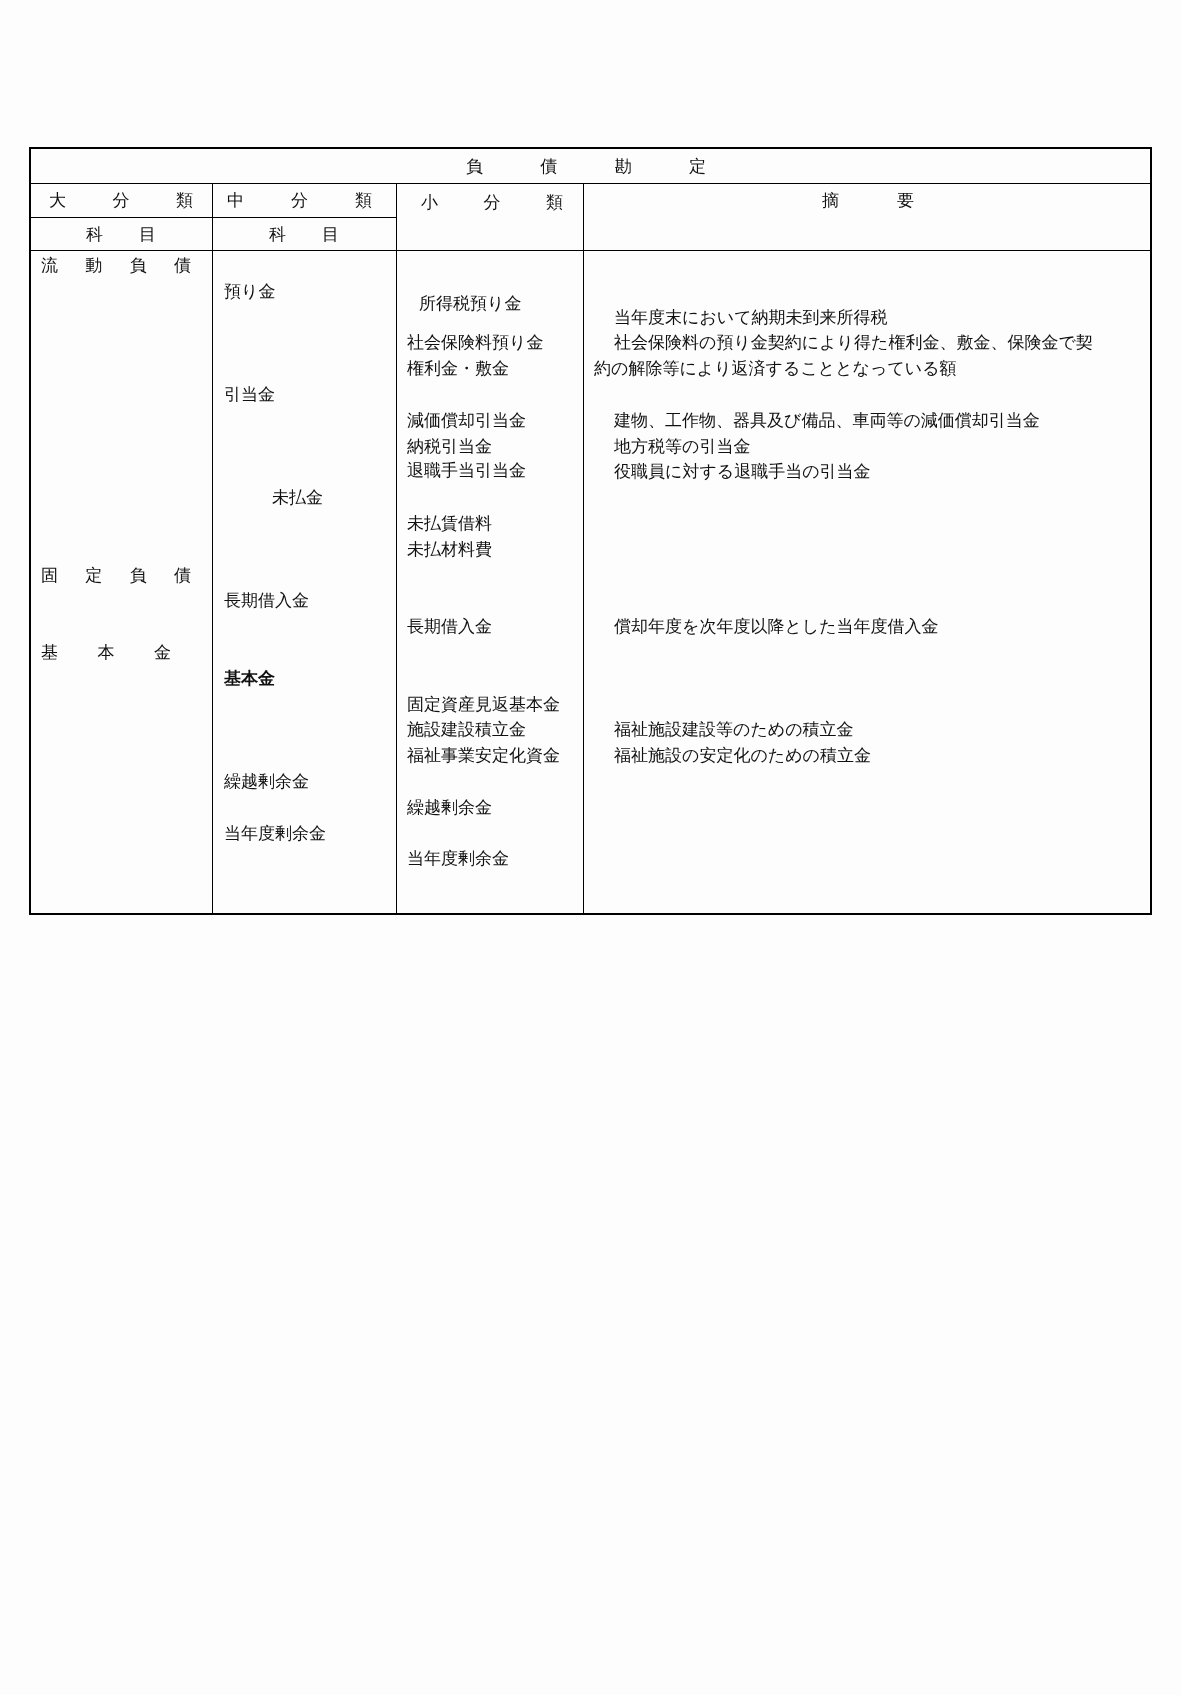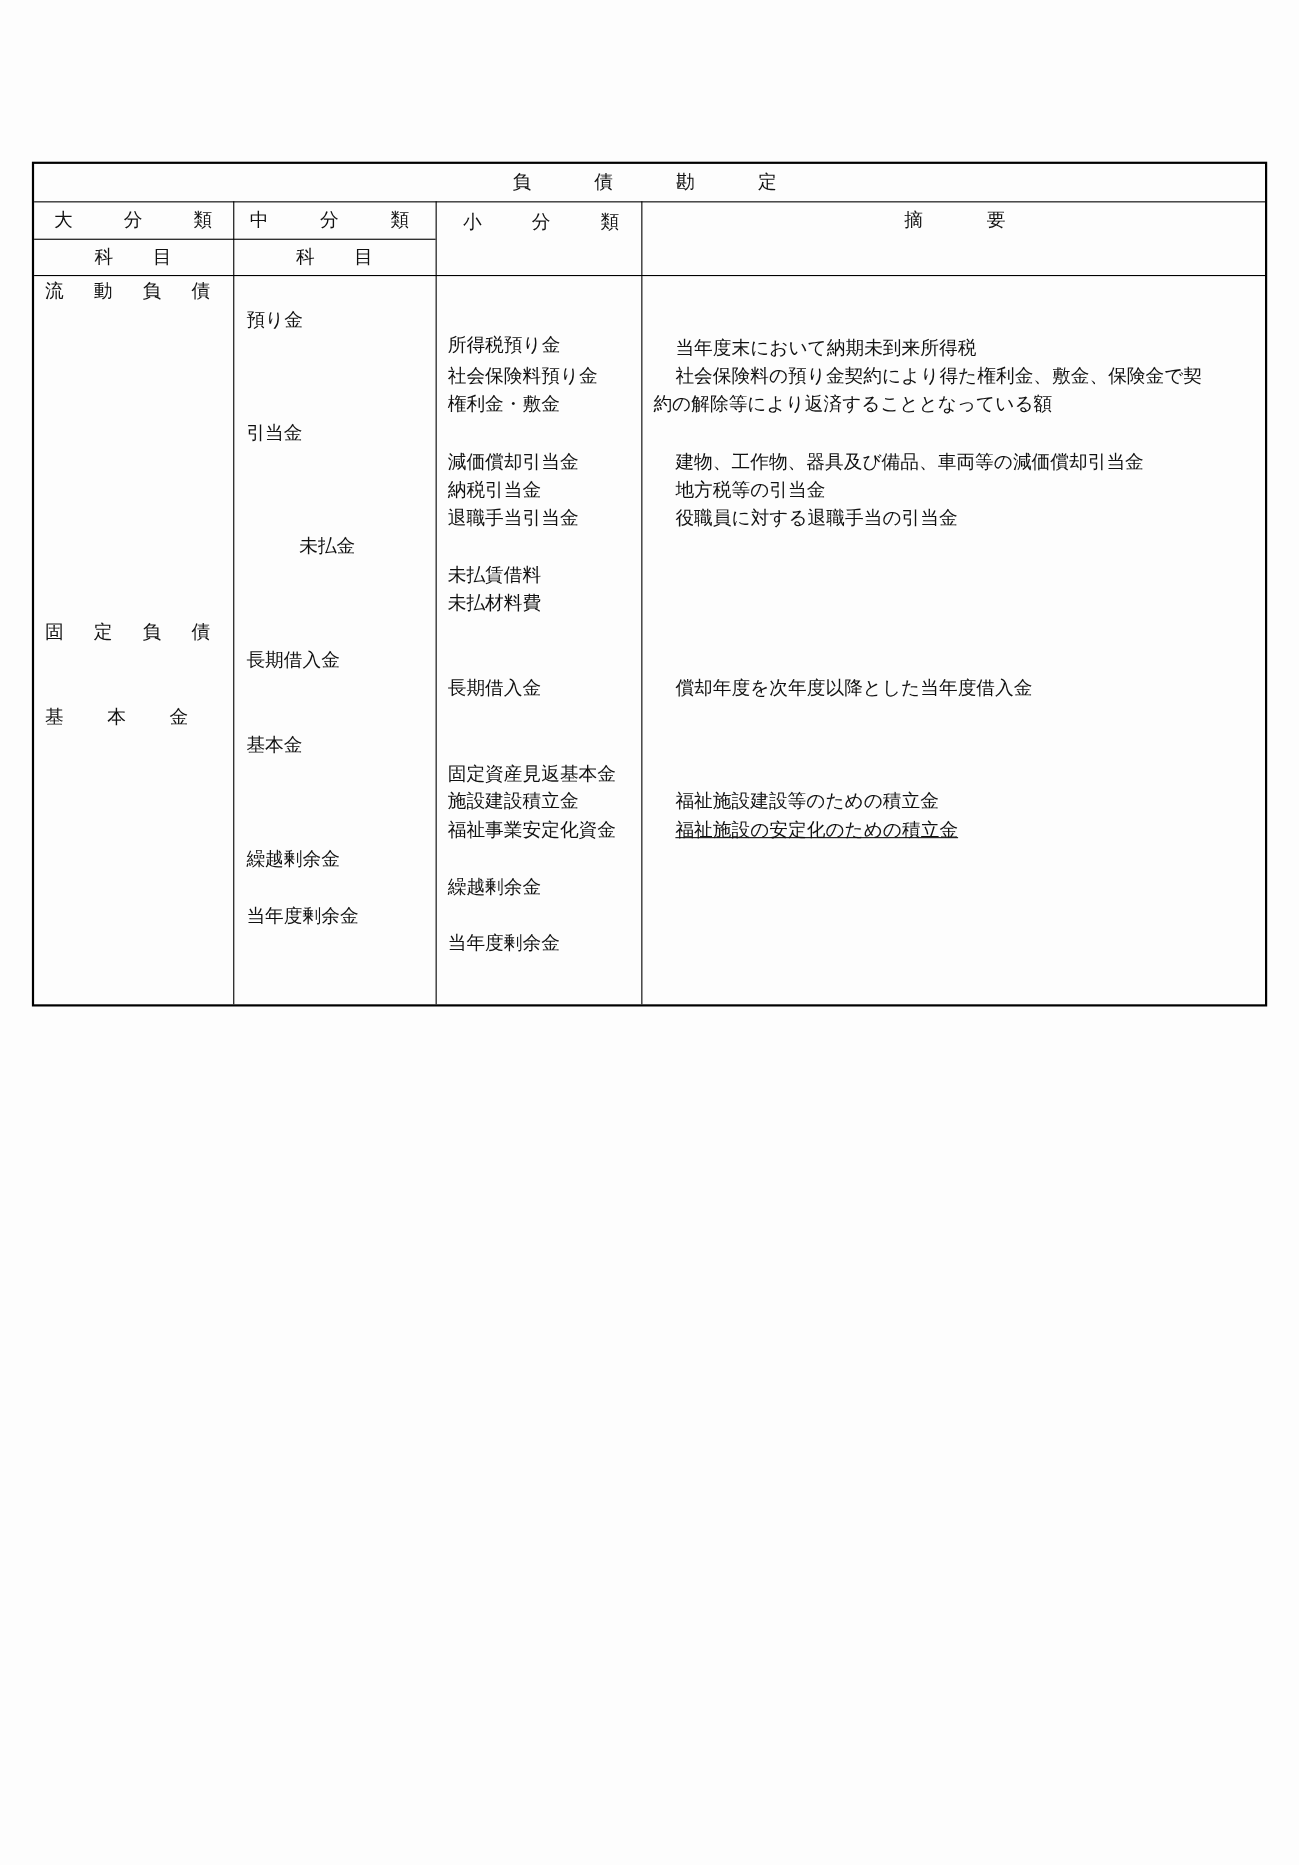--- a/index.html
+++ b/index.html
@@ -79,26 +79,26 @@
         <span>基</span>
         <span>本</span>
         <span>金</span>
       </div>
     </div>
   <div class="body-col" id="col-middle" style="left:193px;width:165px;">
       <div class="ln" style="top: 25.8px;">預り金</div>
       <div class="ln" style="top: 129px; text-align: center;">引当金</div>
       <div class="ln" style="top: 232.2px; margin-left: 48px;">未払金</div>
       <div class="ln" style="top: 335.4px;">長期借入金</div>
-      <div class="ln" style="top: 412.8px;">基本金</div>
+      <div class="ln" style="top: 412.8px; font-weight: bold;">基本金</div>
       <div class="ln" style="top: 516px;">繰越剰余金</div>
       <div class="ln" style="top: 567.6px;">当年度剰余金</div>
     </div>
   <div class="body-col" id="col-minor" style="left:376px;width:170px;">
-      <div class="ln" style="top: 49px;">所得税預り金</div>
+      <div class="ln" style="top: 38px; margin-left: 12px;">所得税預り金</div>
       <div class="ln" style="top: 77.4px;">社会保険料預り金</div>
       <div class="ln" style="top: 103.2px;">権利金・敷金</div>
       <div class="ln" style="top: 154.8px;">減価償却引当金</div>
       <div class="ln" style="top: 180.6px; text-align: right;">納税引当金</div>
       <div class="ln" style="top: 206.4px; font-family: Liberation Serif, serif;">退職手当引当金</div>
       <div class="ln" style="top: 258px;">未払賃借料</div>
       <div class="ln" style="top: 283.8px;">未払材料費</div>
       <div class="ln" style="top: 361.2px;">長期借入金</div>
       <div class="ln" style="top: 438.6px;">固定資産見返基本金</div>
       <div class="ln" style="top: 464.4px;">施設建設積立金</div>
@@ -108,15 +108,15 @@
     </div>
   <div class="body-col" id="col-summary" style="left:563px;width:560px;">
       <div class="ln" style="top: 51.6px; padding-left: 20px;">当年度末において納期未到来所得税</div>
       <div class="ln" style="top: 77.4px; padding-left: 20px;">社会保険料の預り金契約により得た権利金、敷金、保険金で契</div>
       <div class="ln" style="top: 103.2px;">約の解除等により返済することとなっている額</div>
       <div class="ln" style="top: 154.8px; padding-left: 20px;">建物、工作物、器具及び備品、車両等の減価償却引当金</div>
       <div class="ln" style="top: 180.6px; padding-left: 20px;">地方税等の引当金</div>
       <div class="ln" style="top: 206.4px; padding-left: 20px; text-align: center;">役職員に対する退職手当の引当金</div>
       <div class="ln" style="top: 361.2px; padding-left: 20px;">償却年度を次年度以降とした当年度借入金</div>
       <div class="ln" style="top: 464.4px; padding-left: 20px;">福祉施設建設等のための積立金</div>
-      <div class="ln" style="top: 490.2px; padding-left: 20px; text-decoration: underline;">福祉施設の安定化のための積立金</div>
+      <div class="ln" style="top: 490.2px; padding-left: 20px;">福祉施設の安定化のための積立金</div>
     </div>
 </div>
 
 </body></html>

